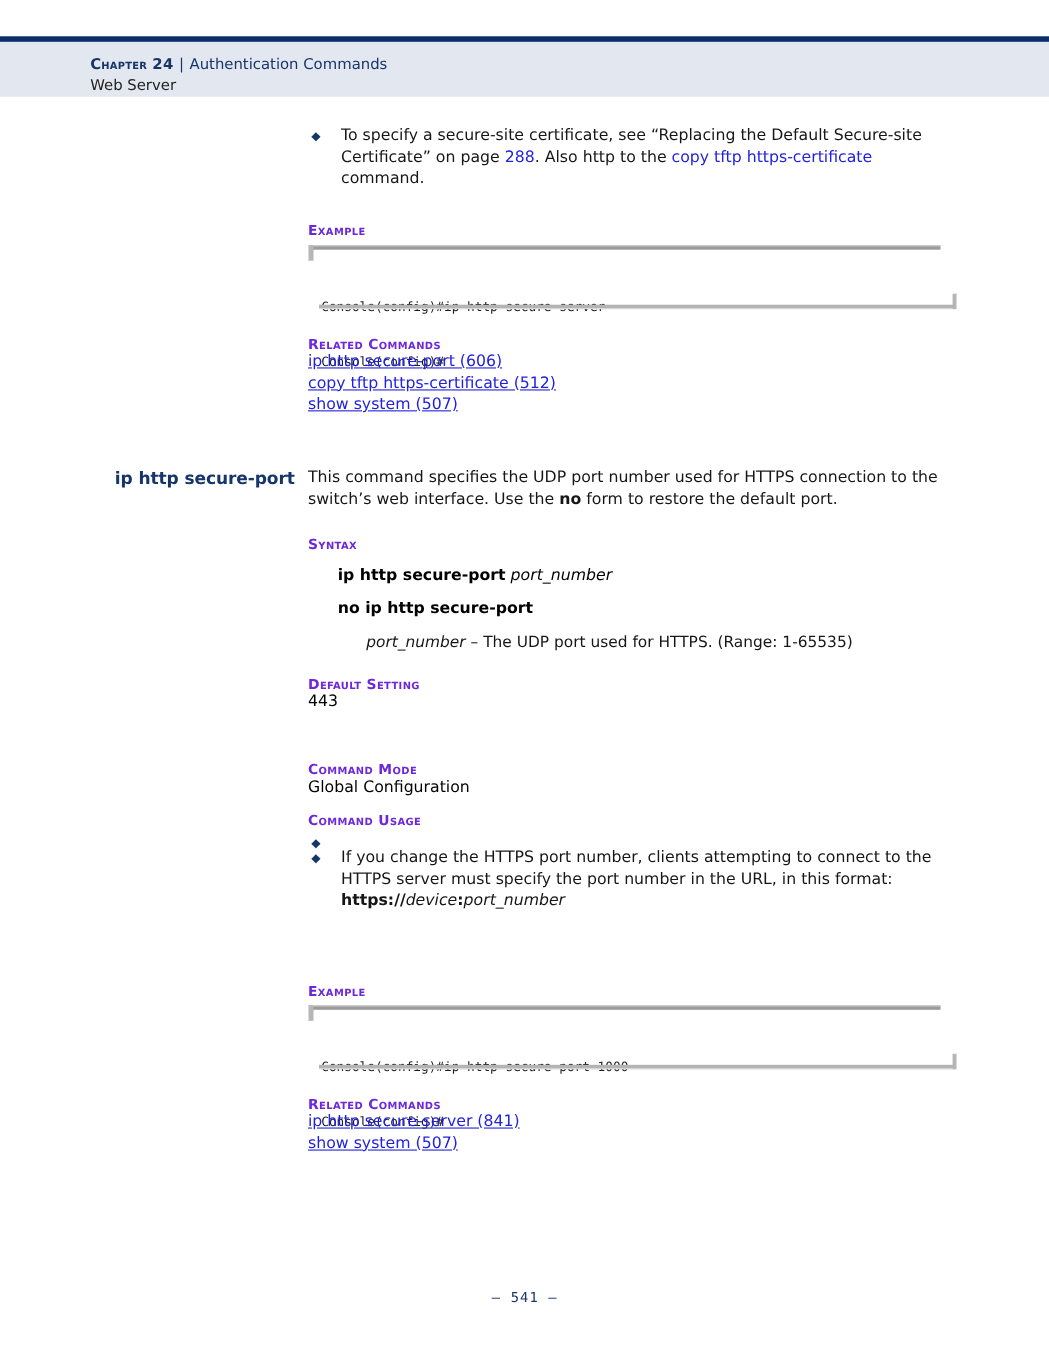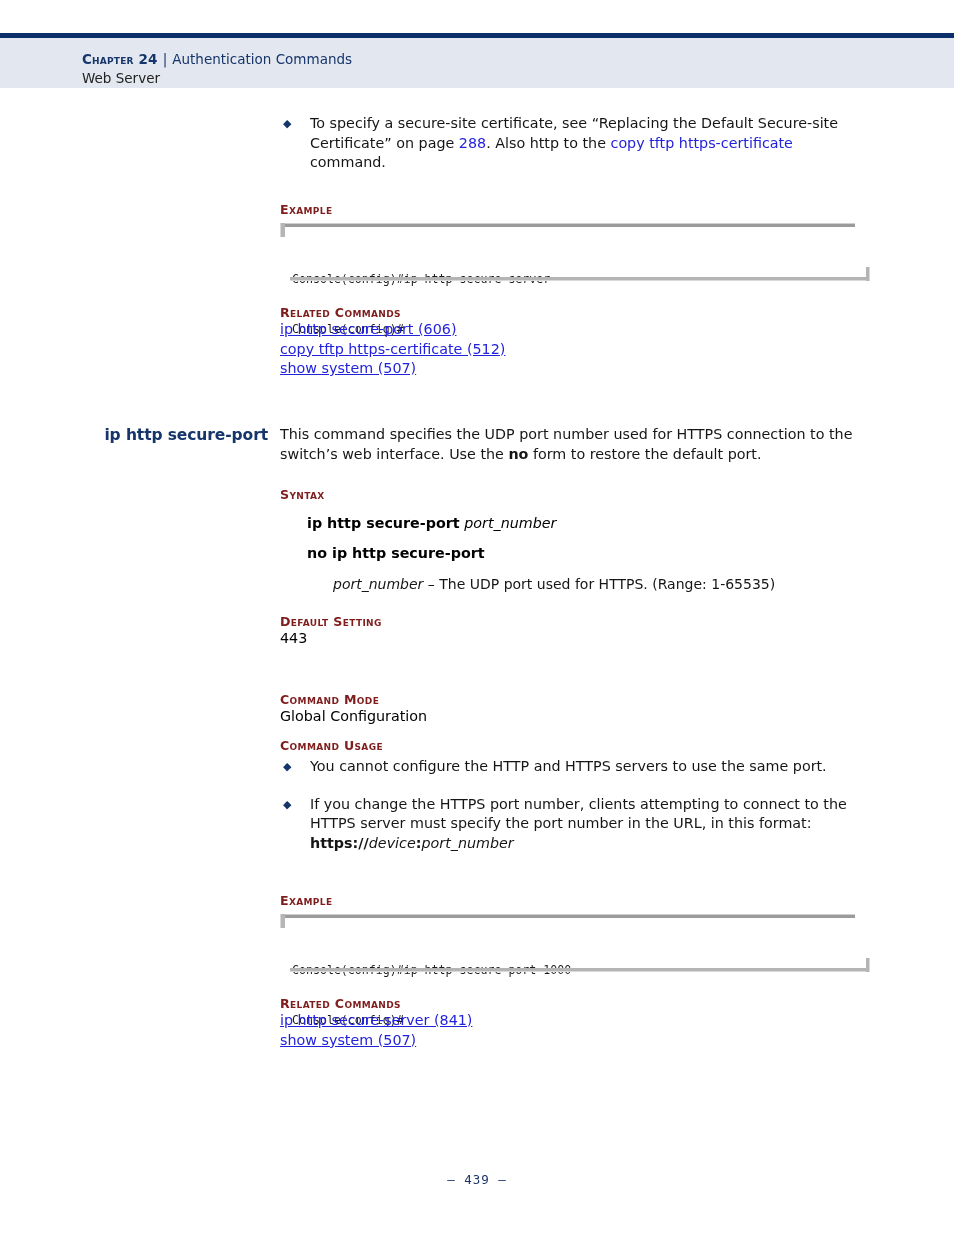--- a/index.html
+++ b/index.html
@@ -94,21 +94,21 @@
     font-size: 14.3px;
     line-height: 19.5px;
     color: #161616;
   }
 
   .sec-head {
     font-size: 12.6px;
     font-weight: bold;
     font-variant: small-caps;
     letter-spacing: 0.35px;
-    color: #7f1d1d;
+    color: #6d28d9;
   }
 
   .link {
     color: #2222dd;
   }
 
   
   .bullet-item {
     position: relative;
     padding-left: 30px;
@@ -283,21 +283,20 @@
 
   <div class="body-col" style="top:604px;">
     <div class="sec-head">Command Mode</div>
     <div class="plain-val">Global Configuration</div>
   </div>
 
   <div class="body-col" style="top:650px;">
     <div class="sec-head">Command Usage</div>
     <div class="bullet-item" style="margin-top:4px;">
       <span class="bullet-mark">◆</span>
-      <span>You cannot configure the HTTP and HTTPS servers to use the same port.</span>
     </div>
     <div class="bullet-item" style="margin-top:18px;">
       <span class="bullet-mark">◆</span>
       <span>If you change the HTTPS port number, clients attempting to connect to the HTTPS server must specify the port number in the URL, in this format: </span><b>https://</b><i>device</i><b>:</b><i>port_number</i>
     </div>
   </div>
 
   <div class="body-col" style="top:805px;">
     <div class="sec-head">Example</div>
   </div>
@@ -317,14 +316,14 @@
 
   <div class="body-col" style="top:908px;">
     <div class="sec-head">Related Commands</div>
     <a class="rel-link" href="#">ip http secure-server (841)</a>
     <a class="rel-link" href="#">show system (507)</a>
   </div>
 
 </div>
 
 <div class="footer">
-  <span>–  439  –</span>
+  <span>–  541  –</span>
 </div>
 
 </body></html>

